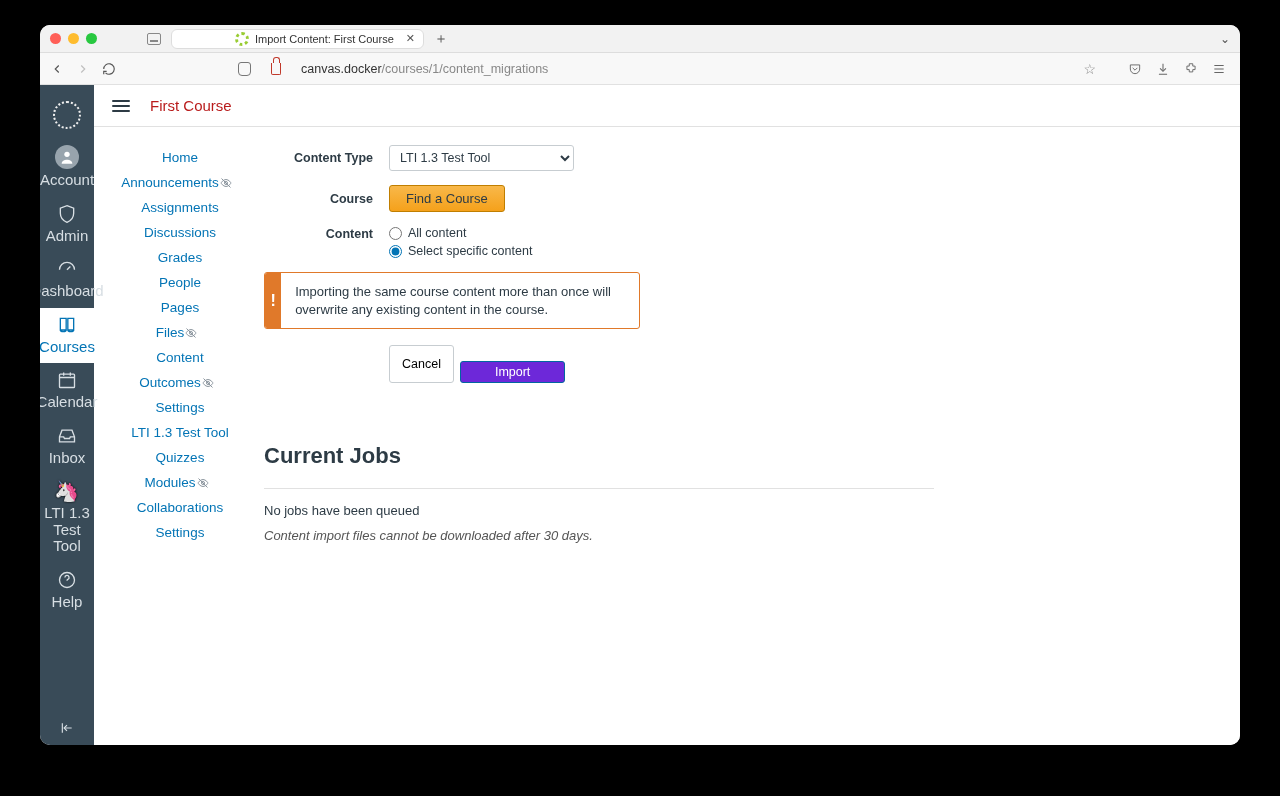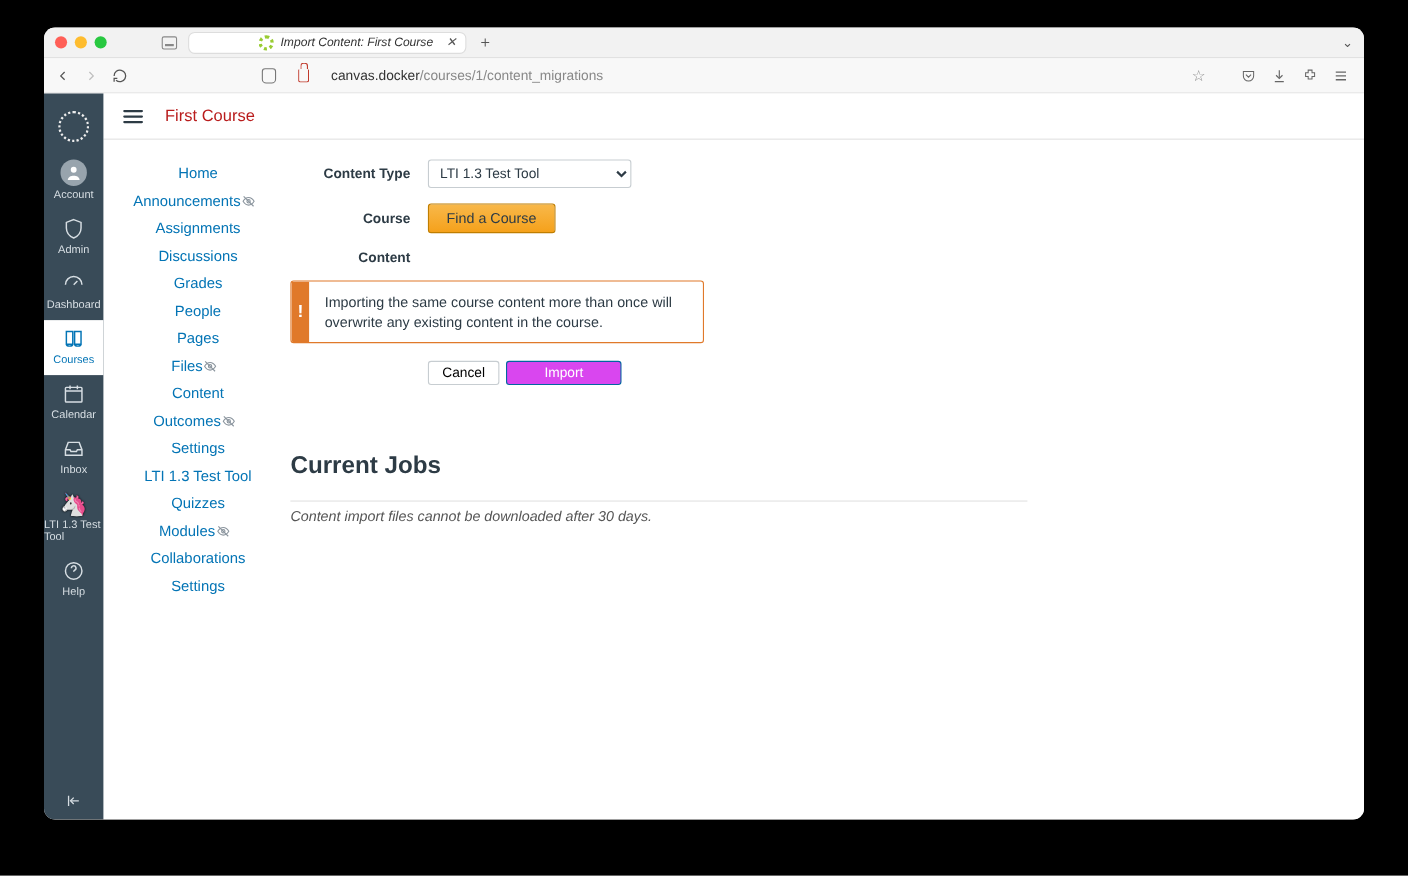--- a/index.html
+++ b/index.html
@@ -5,21 +5,21 @@
 * { box-sizing: border-box; margin: 0; padding: 0; }
 body { font-family: -apple-system, "Helvetica Neue", Arial, sans-serif; background: #000; width: 1280px; height: 796px; overflow: hidden; }
 .screen { position: absolute; left: 40px; top: 25px; width: 1200px; height: 720px; background: #fff; border-radius: 10px; overflow: hidden; display: flex; flex-direction: column; box-shadow: 0 4px 40px rgba(0,0,0,.4); }
 
 
 .titlebar { height: 28px; display: flex; align-items: center; padding: 0 10px; background: #f2f2f2; border-bottom: 1px solid #ddd; }
 .dots { display: flex; gap: 7px; }
 .dot { width: 11px; height: 11px; border-radius: 50%; }
 .red{background:#ff5f57}.yellow{background:#febc2e}.green{background:#28c840}
 .tabicon { margin-left: 55px; width:14px; height:14px; border:3px dotted #9c3; border-radius:50%; display:inline-block; }
-.tabgroup { display:flex; align-items:center; gap:6px; margin-left:10px; background:#fff; border:1px solid #ddd; border-radius:6px; padding:2px 8px; font-size:11px; color:#333;font-style:italic;}
+.tabgroup { display:flex; align-items:center; gap:6px; margin-left:10px; background:#fff; border:1px solid #ddd; border-radius:6px; padding:2px 8px; font-size:11px; color:#333;}
 .tabclose { font-size:11px; color:#555; margin-left:6px; }
 .tabadd { margin-left:10px; font-size:14px; color:#555; }
 .tbchev { margin-left:auto; font-size:12px; color:#555; }
 .proxy-icon { margin-left:50px; width:14px; height:12px; border:1.2px solid #888; border-radius:2px; position:relative; }
 .proxy-icon:after { content:""; position:absolute; left:2px; right:2px; bottom:2px; height:1.2px; background:#888; }
 
 
 .toolbar { height: 32px; display:flex; align-items:center; padding: 0 10px; background:#f8f8f8; border-bottom:1px solid #e1e1e1; gap:12px; font-size:13px; color:#555;}
 .tb-spacer { flex:1; }
 .urlwrap { flex: 0 0 auto; margin-left: 110px; display:flex; align-items:center; gap:20px; }
@@ -31,21 +31,21 @@
 .tbicon { width:14px; height:14px; display:inline-flex; align-items:center; justify-content:center; }
 .star { font-size:14px; color:#888;}
 .btnset { display:flex; gap:14px; margin-left:20px; margin-right:4px; color:#666; font-size:13px; }
 
 
 .main { flex:1; display:flex; min-height:0; }
 .globalnav { width:54px; background:#394B58; display:flex; flex-direction:column; align-items:center; color:#fff; padding-top:10px; position:relative; }
 .gn-item { width:54px; padding:6px 0 8px; display:flex; flex-direction:column; align-items:center; gap:3px; font-size:10px; color:#d7dee3; cursor:pointer; }
 .gn-item.active { background:#fff; color:#0374B5; }
 .gn-icon { width:22px; height:22px; display:flex; align-items:center; justify-content:center; }
-.gn-label { font-size:10px; text-align:left; line-height:1.1; }
+.gn-label { font-size:15px; text-align:center; line-height:1.1; }
 .gn-logo { width:28px;height:28px;border:2px dotted #eee;border-radius:50%; margin:6px 0 10px; }
 .gn-avatar { width:24px;height:24px;border-radius:50%;background:#98a4ad; display:flex;align-items:center;justify-content:center;}
 .gn-collapse { position:absolute; bottom:10px; left:0; width:54px; display:flex; justify-content:center; color:#d7dee3; font-size:16px; }
 .unicorn { font-size:20px; filter: drop-shadow(0 0 1px #000); }
 
 .page { flex:1; background:#fff; display:flex; flex-direction:column; min-width:0; }
 .crumbbar { height:42px; border-bottom:1px solid #e1e1e1; display:flex; align-items:center; padding:0 18px; gap:20px; }
 .hamb { width:18px; display:flex; flex-direction:column; gap:3px; }
 .hamb span { height:2px; background:#2D3B45; border-radius:1px; }
 .crumbtxt { font-size:15px; color:#b91c1c; }
@@ -64,21 +64,21 @@
 .radio-wrap { display:flex; flex-direction:column; gap:4px; font-size:12.5px; }
 .radio-row { display:flex; align-items:center; gap:6px; }
 .radio-row input { accent-color:#0374B5; }
 
 .alert { display:flex; border:1px solid #E0792A; border-radius:3px; overflow:hidden; max-width:376px; margin-left:0; margin-top:10px;}
 .alert-ic { width:28px; background:#E0792A; color:#fff; display:flex; align-items:center; justify-content:center; font-weight:700; }
 .alert-txt { padding:10px 14px; font-size:13px; line-height:1.35; }
 
 .actions { display:flex; gap:6px; margin:16px 0 0 125px; }
 .btn-cancel { background:#fff; border:1px solid #C7CDD1; border-radius:3px; padding:3px 12px; font-size:12.5px; cursor:pointer; }
-.btn-import { background:#d946ef; color:#fff; border:1px solid #0266a0; border-radius:3px; padding:3px 34px; font-size:12.5px; cursor:pointer; }
+.btn-import { background:#6d28d9; color:#fff; border:1px solid #0266a0; border-radius:3px; padding:3px 34px; font-size:12.5px; cursor:pointer;margin-top:16px; }
 
 h2.cj { font-size:22px; font-weight:700; margin:60px 0 6px; padding-bottom:19px; border-bottom:1px solid #e1e1e1; max-width:670px;}
 .note1 { font-size:13px; margin:14px 0 10px; }
 .note2 { font-size:13px; font-style:italic; color:#555; }
 
 svg { display:block; }
 </style>
 </head>
 <body>
 
@@ -327,31 +327,42 @@
             </select>
           </div>
 
           <div class="formrow">
             <div class="formlbl">Course</div>
             <button class="btn-find">Find a Course</button>
           </div>
 
           <div class="formrow" style="align-items:flex-start">
             <div class="formlbl" style="padding-top:1px">Content</div>
+            <div class="radio-wrap">
+              <label class="radio-row">
+                <input type="radio" name="content" style="">
+                <span>All content</span>
+              </label>
+              <label class="radio-row">
+                <input type="radio" name="content" checked="" style="">
+                <span>Select specific content</span>
+              </label>
+            </div>
           </div>
 
           <div class="alert">
             <div class="alert-ic">!</div>
             <div class="alert-txt">Importing the same course content more than once will overwrite any existing content in the course.</div>
           </div>
 
           <div class="actions">
             <button class="btn-cancel">Cancel</button>
             <button class="btn-import">Import</button>
           </div>
 
           <h2 class="cj">Current Jobs</h2>
+          <p class="note1">No jobs have been queued</p>
           <p class="note2">Content import files cannot be downloaded after 30 days.</p>
         </div>
       </div>
     </div>
   </div>
 </div>
 
 </body></html>

